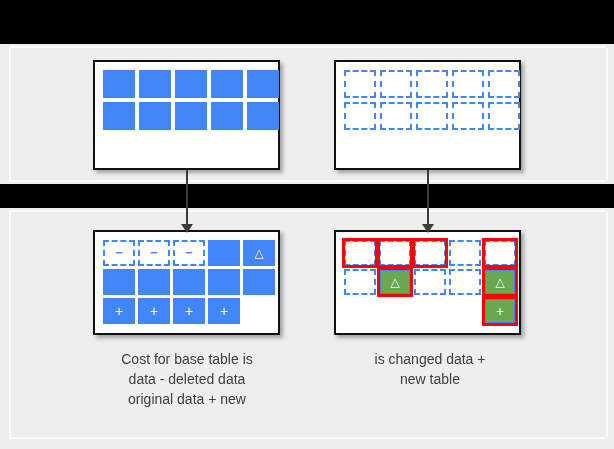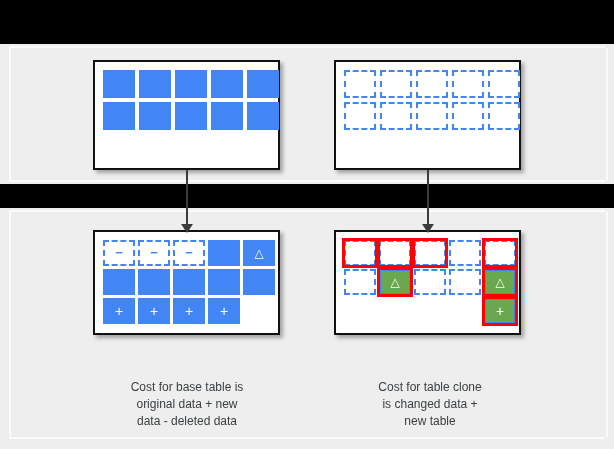--- a/index.html
+++ b/index.html
@@ -107,23 +107,22 @@
     border-left:6px solid transparent;
     border-right:6px solid transparent;
     border-top:9px solid #3c3c3c;
   }
 
   
   .caption{
     position:absolute;
     text-align:center;
     color:#3c4043;
-    font-size:12px;
+    font-size:14px;
     line-height:1.42;
-    margin-top:29px;
   }
   #caption-base{  left:73px;  top:350px; width:228px; }
   #caption-clone{ left:330px; top:350px; width:200px; }
   .caption .line{ display:block; white-space:nowrap; }
 </style>
 </head>
 <body>
 
 <div class="panel" id="panel-top">
   <div class="rail rail-left"></div>
@@ -235,21 +234,20 @@
 
 <div class="arrow" id="arrow-base">
   <div class="head"></div>
 </div>
 <div class="arrow" id="arrow-clone">
   <div class="head"></div>
 </div>
 
 <div class="caption" id="caption-base">
   <span class="line">Cost for base table is</span>
+  <span class="line">data - deleted data</span>
   <span class="line">original data + new</span>
-  <span class="line">data - deleted data</span>
 </div>
 
 <div class="caption" id="caption-clone">
-  <span class="line">Cost for table clone</span>
   <span class="line">is changed data +</span>
   <span class="line">new table</span>
 </div>
 
 </body></html>

